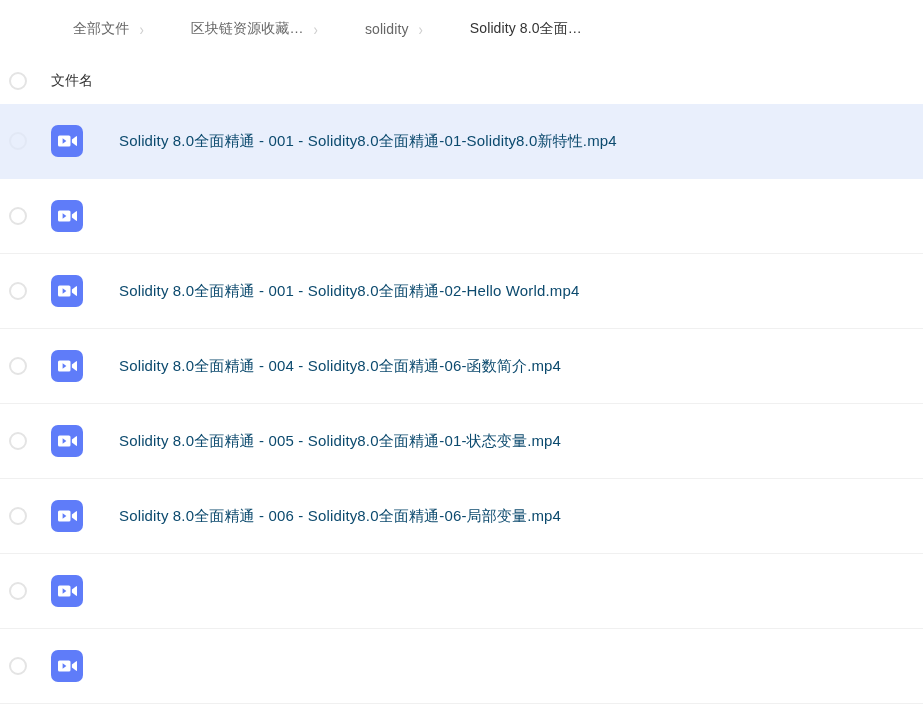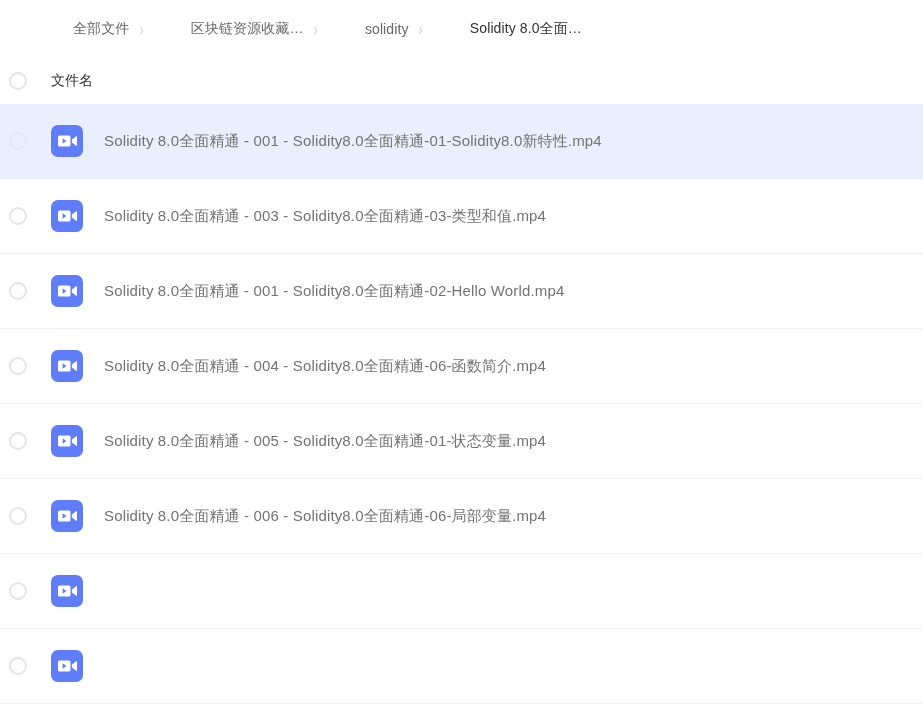--- a/index.html
+++ b/index.html
@@ -119,23 +119,23 @@
     display: flex;
     align-items: center;
     justify-content: center;
     cursor: pointer;
   }
   .file-icon svg {
     display: block;
   }
 
   .file-name {
-    margin-left: 21px;
+    margin-left: 36px;
     font-size: 15px;
-    color: #737373;
+    color: #0c4a6e;
     white-space: nowrap;
     overflow: hidden;
     text-overflow: ellipsis;
     cursor: pointer;
     letter-spacing: 0.15px;
   }
 </style>
 </head>
 <body>
 
@@ -170,21 +170,20 @@
       </div>
       <div class="row">
         <div class="check"></div>
         <div class="file-icon">
           <svg width="19" height="14" viewBox="0 0 19 14">
             <rect x="0" y="1.5" width="12.5" height="11" rx="1.6" fill="#ffffff"></rect>
             <path d="M13.9 5.6 L18.6 1.9 A0.6 0.6 0 0 1 19 2.4 L19 11.6 A0.6 0.6 0 0 1 18.6 12.1 L13.9 8.4 Z" fill="#ffffff"></path>
             <path d="M4.6 4.3 L8.4 7 L4.6 9.7 Z" fill="#5f7cf9"></path>
           </svg>
         </div>
-        <div class="file-name">Solidity 8.0全面精通 - 003 - Solidity8.0全面精通-03-类型和值.mp4</div>
       </div>
       <div class="row">
         <div class="check"></div>
         <div class="file-icon">
           <svg width="19" height="14" viewBox="0 0 19 14">
             <rect x="0" y="1.5" width="12.5" height="11" rx="1.6" fill="#ffffff"></rect>
             <path d="M13.9 5.6 L18.6 1.9 A0.6 0.6 0 0 1 19 2.4 L19 11.6 A0.6 0.6 0 0 1 18.6 12.1 L13.9 8.4 Z" fill="#ffffff"></path>
             <path d="M4.6 4.3 L8.4 7 L4.6 9.7 Z" fill="#5f7cf9"></path>
           </svg>
         </div>

